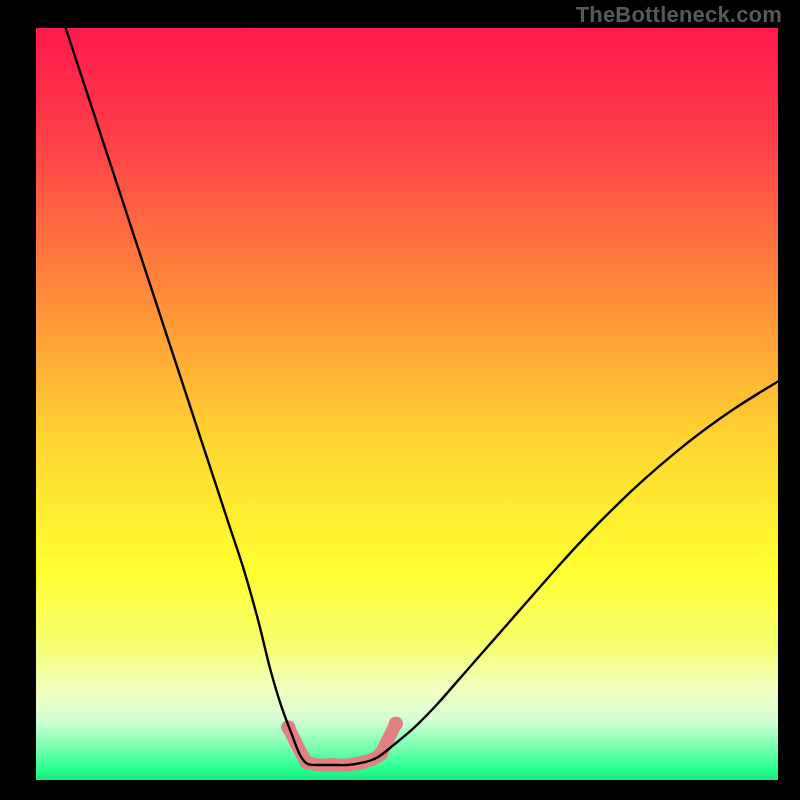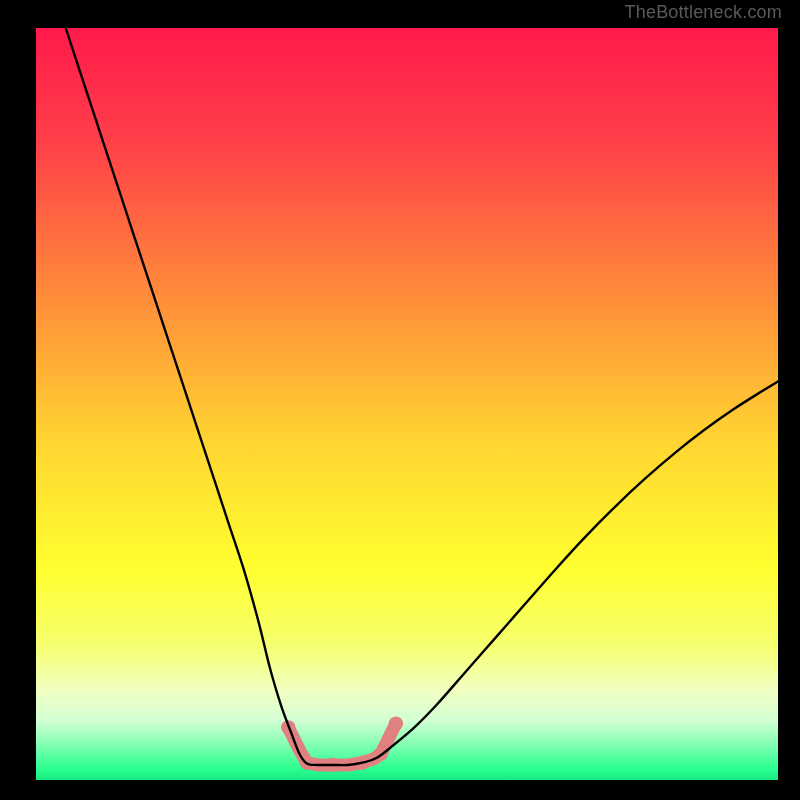--- a/index.html
+++ b/index.html
@@ -17,22 +17,22 @@
     height: 800px;
     background: #000;
   }
   .plot {
     position: absolute;
     box-sizing: border-box;
   }
   .watermark {
     position: absolute;
     color: #57595b;
-    font-size: 18px;
-    font-weight: 400;
+    font-size: 22px;
+    font-weight: 700;
     letter-spacing: 0.2px;
   }
   svg { display: block; }
 </style>
 </head>
 <body>
 
 <div class="frame">
   <div class="plot" id="plot" style="left: 36px; top: 28px; width: 742px; height: 752px;">
       <svg width="742" height="752" viewBox="0 0 742 752">

